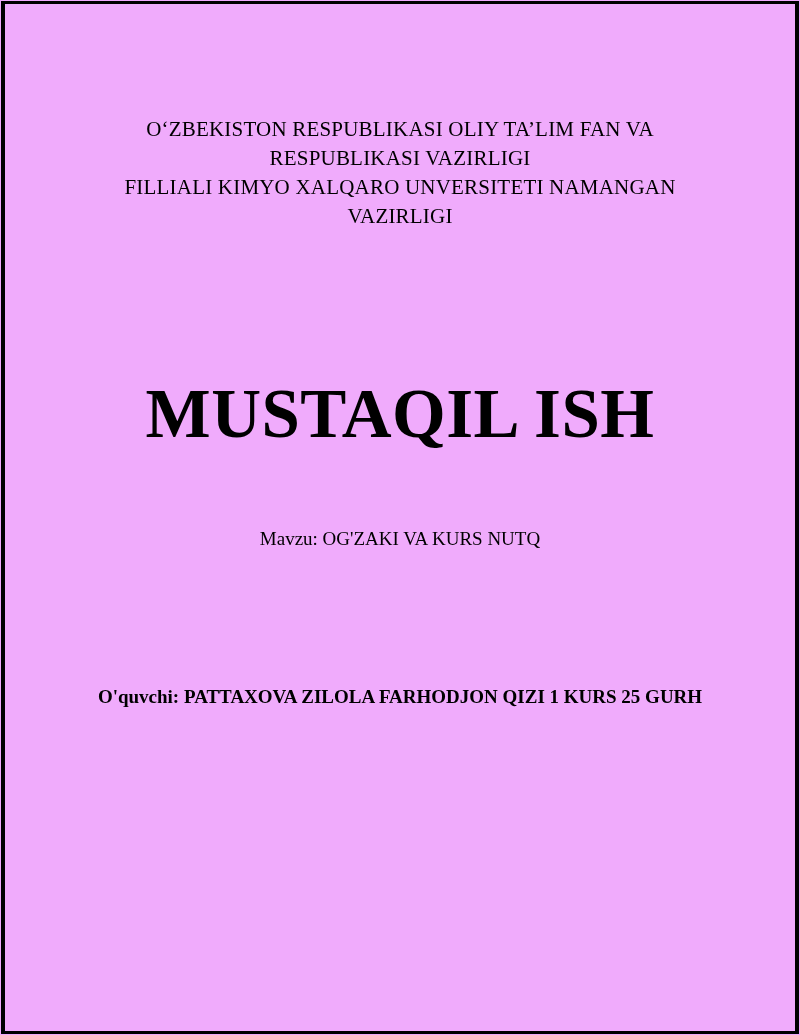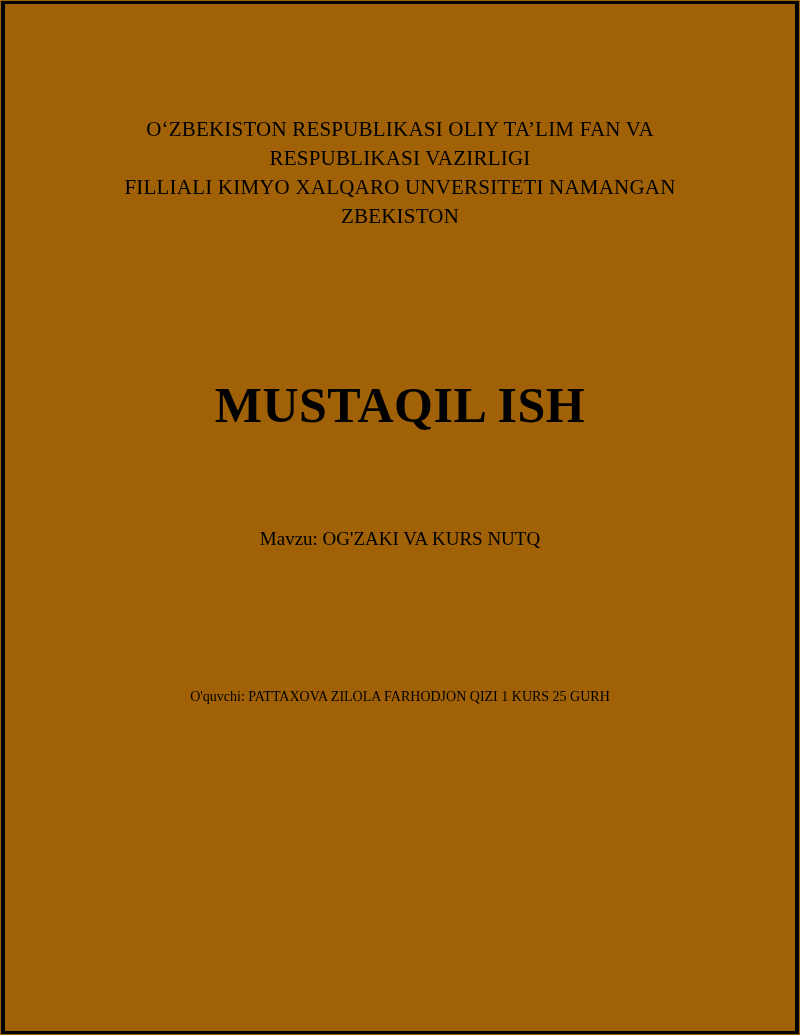--- a/index.html
+++ b/index.html
@@ -4,21 +4,21 @@
 <style>
   html, body {
     margin: 0;
     padding: 0;
     background: #ffffff;
   }
   .page {
     position: relative;
     width: 800px;
     height: 1035px;
-    background: #a16207;
+    background: #f0abfc;
     color: #000000;
     font-family: "Liberation Serif", serif;
     overflow: hidden;
   }
   
   .frame-outer {
     position: absolute;
     inset: 1px;
     border-style: solid;
     border-color: #000000;
@@ -43,42 +43,43 @@
     line-height: 29px;
     letter-spacing: 0.2px;
   }
   .doc-title {
     position: absolute;
     top: 380px;
     left: 0;
     right: 0;
     margin: 0;
     text-align: center;
-    font-size: 50px;
+    font-size: 69px;
     line-height: 1;
     font-weight: bold;
     letter-spacing: 0.5px;
   }
   .topic-line {
     position: absolute;
     top: 528px;
     left: 0;
     right: 0;
     text-align: center;
     font-size: 19px;
     line-height: 22px;
   }
   .student-line {
     position: absolute;
     top: 686px;
     left: 0;
     right: 0;
     text-align: center;
-    font-size: 14px;
+    font-size: 19px;
     line-height: 22px;
+    font-weight: bold;
   }
   .year-line {
     position: absolute;
     top: 858px;
     left: 0;
     right: 0;
     text-align: center;
     font-size: 13px;
     line-height: 15px;
     font-weight: bold;
@@ -89,21 +90,21 @@
 
 <div class="page">
 
   <div class="frame-outer"></div>
   <div class="frame-inner"></div>
 
   <div class="ministry-header">
     <div>O‘ZBEKISTON RESPUBLIKASI OLIY TA’LIM FAN VA</div>
     <div>RESPUBLIKASI VAZIRLIGI</div>
     <div>FILLIALI KIMYO XALQARO UNVERSITETI NAMANGAN</div>
-    <div>ZBEKISTON</div>
+    <div>VAZIRLIGI</div>
   </div>
 
   <h1 class="doc-title">MUSTAQIL ISH</h1>
 
   <div class="topic-line">Mavzu: OG'ZAKI VA KURS NUTQ</div>
 
   <div class="student-line">O'quvchi: PATTAXOVA ZILOLA FARHODJON QIZI 1 KURS 25 GURH</div>
 
 
 </div>

